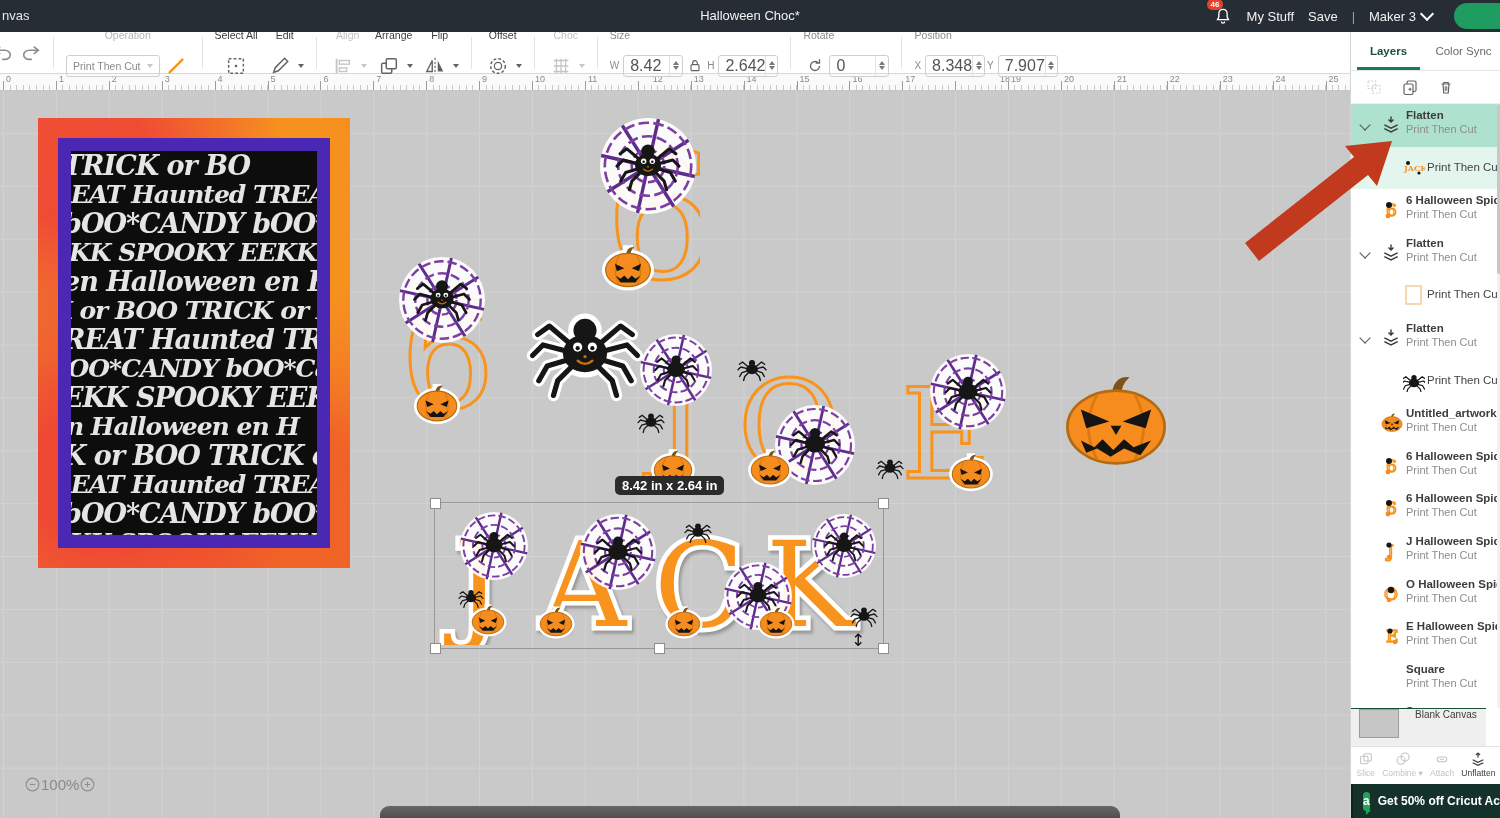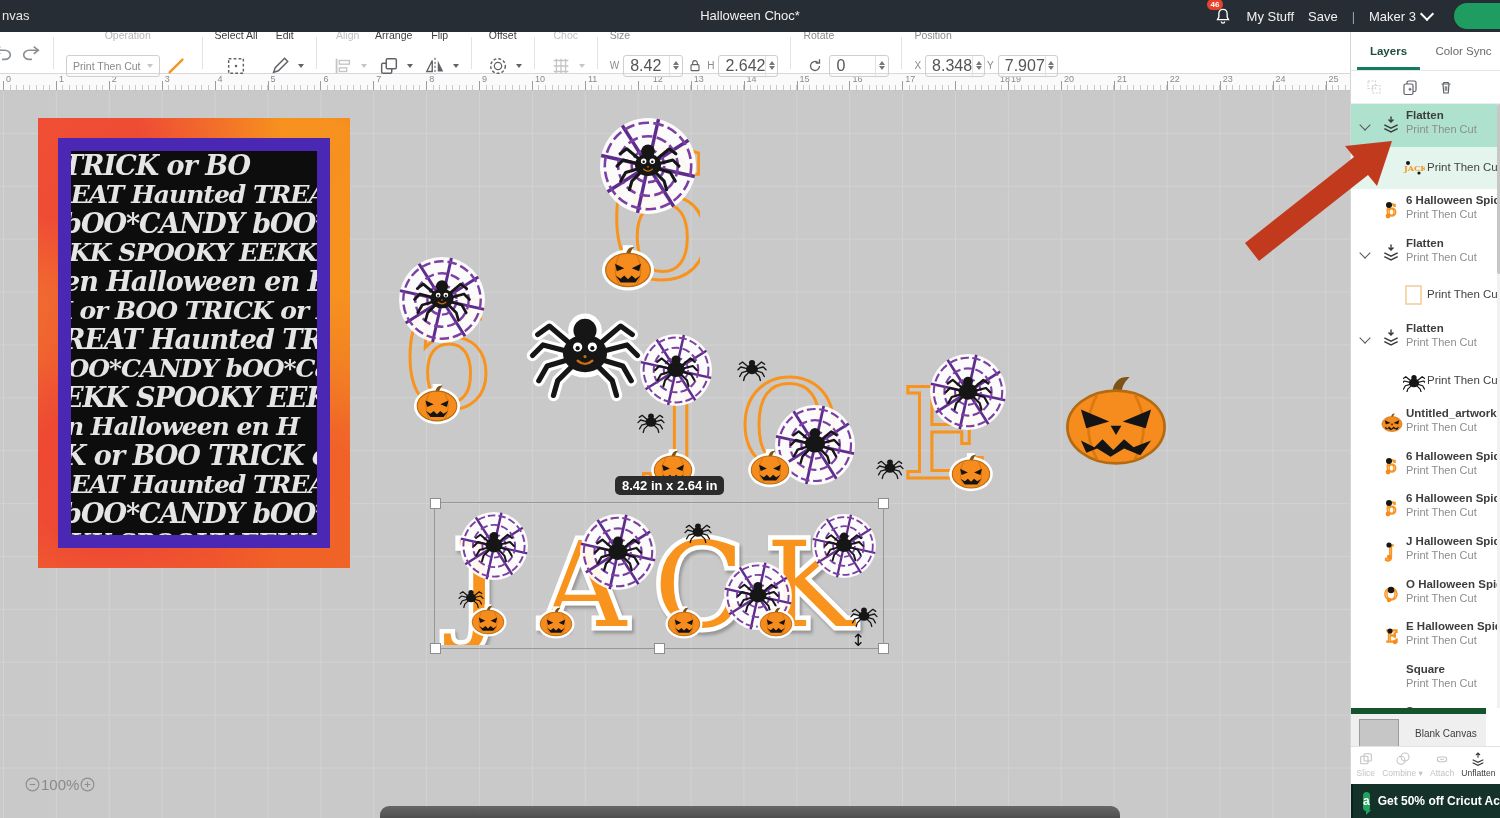--- a/index.html
+++ b/index.html
@@ -100,21 +100,21 @@
   .chev-g{position:absolute;left:10px;top:17px;width:7px;height:7px;border-right:1.6px solid #555;border-bottom:1.6px solid #555;transform:rotate(45deg);}
   .lthumb{position:absolute;left:30px;top:10px;width:22px;height:22px;}
   .lthumb.childpos{left:52px;}
   .ltxt{position:absolute;left:55px;top:5px;width:95px;}
   .ltxt.childpos{left:76px;top:14px;}
   .lt1{font-size:11.5px;color:#3d3d3d;font-weight:bold;white-space:nowrap;overflow:hidden;}
   .lt1.nb{font-weight:normal;color:#434343;}
   .lt2{font-size:11px;color:#8d8d8d;white-space:nowrap;overflow:hidden;margin-top:2px;}
   #lscroll{position:absolute;right:0;top:72px;width:4px;height:604px;background:#f1f1f1;}
   #lscroll .thumb{position:absolute;left:0;top:0;width:4px;height:170px;background:#c7c7c7;border-radius:2px;}
-  #blankrow{position:absolute;left:0;top:676px;width:135px;height:38px;background:#efefef;border-top:6px solid #14532d;display:flex;align-items:center;}
+  #blankrow{position:absolute;left:0;top:676px;width:135px;height:38px;background:#efefef;border-top:1px solid #14532d;display:flex;}
   #blankrow .bthumb{width:38px;height:27px;background:#c6c6c6;border:1px solid #9b9b9b;margin-left:8px;}
   #blankrow .blabel{font-size:10px;color:#3c3c3c;margin-left:16px;}
   #actions{position:absolute;left:0;top:714px;width:150px;height:36px;border-top:1px solid #e2e2e2;background:#fff;
            display:flex;align-items:center;justify-content:space-around;padding:0 2px;box-sizing:border-box;}
   .act{display:flex;flex-direction:column;align-items:center;gap:1px;}
   .act .aico{width:18px;height:16px;}
   .act .alab{font-size:8.5px;color:#c3c3c3;}
   .act.on .alab{color:#3b3b3b;}
   #banner{position:absolute;left:0;top:752px;width:150px;height:34px;background:#14312a;display:flex;align-items:center;gap:8px;
           border-left:2px solid #0c221d;box-sizing:border-box;padding-left:10px;}

